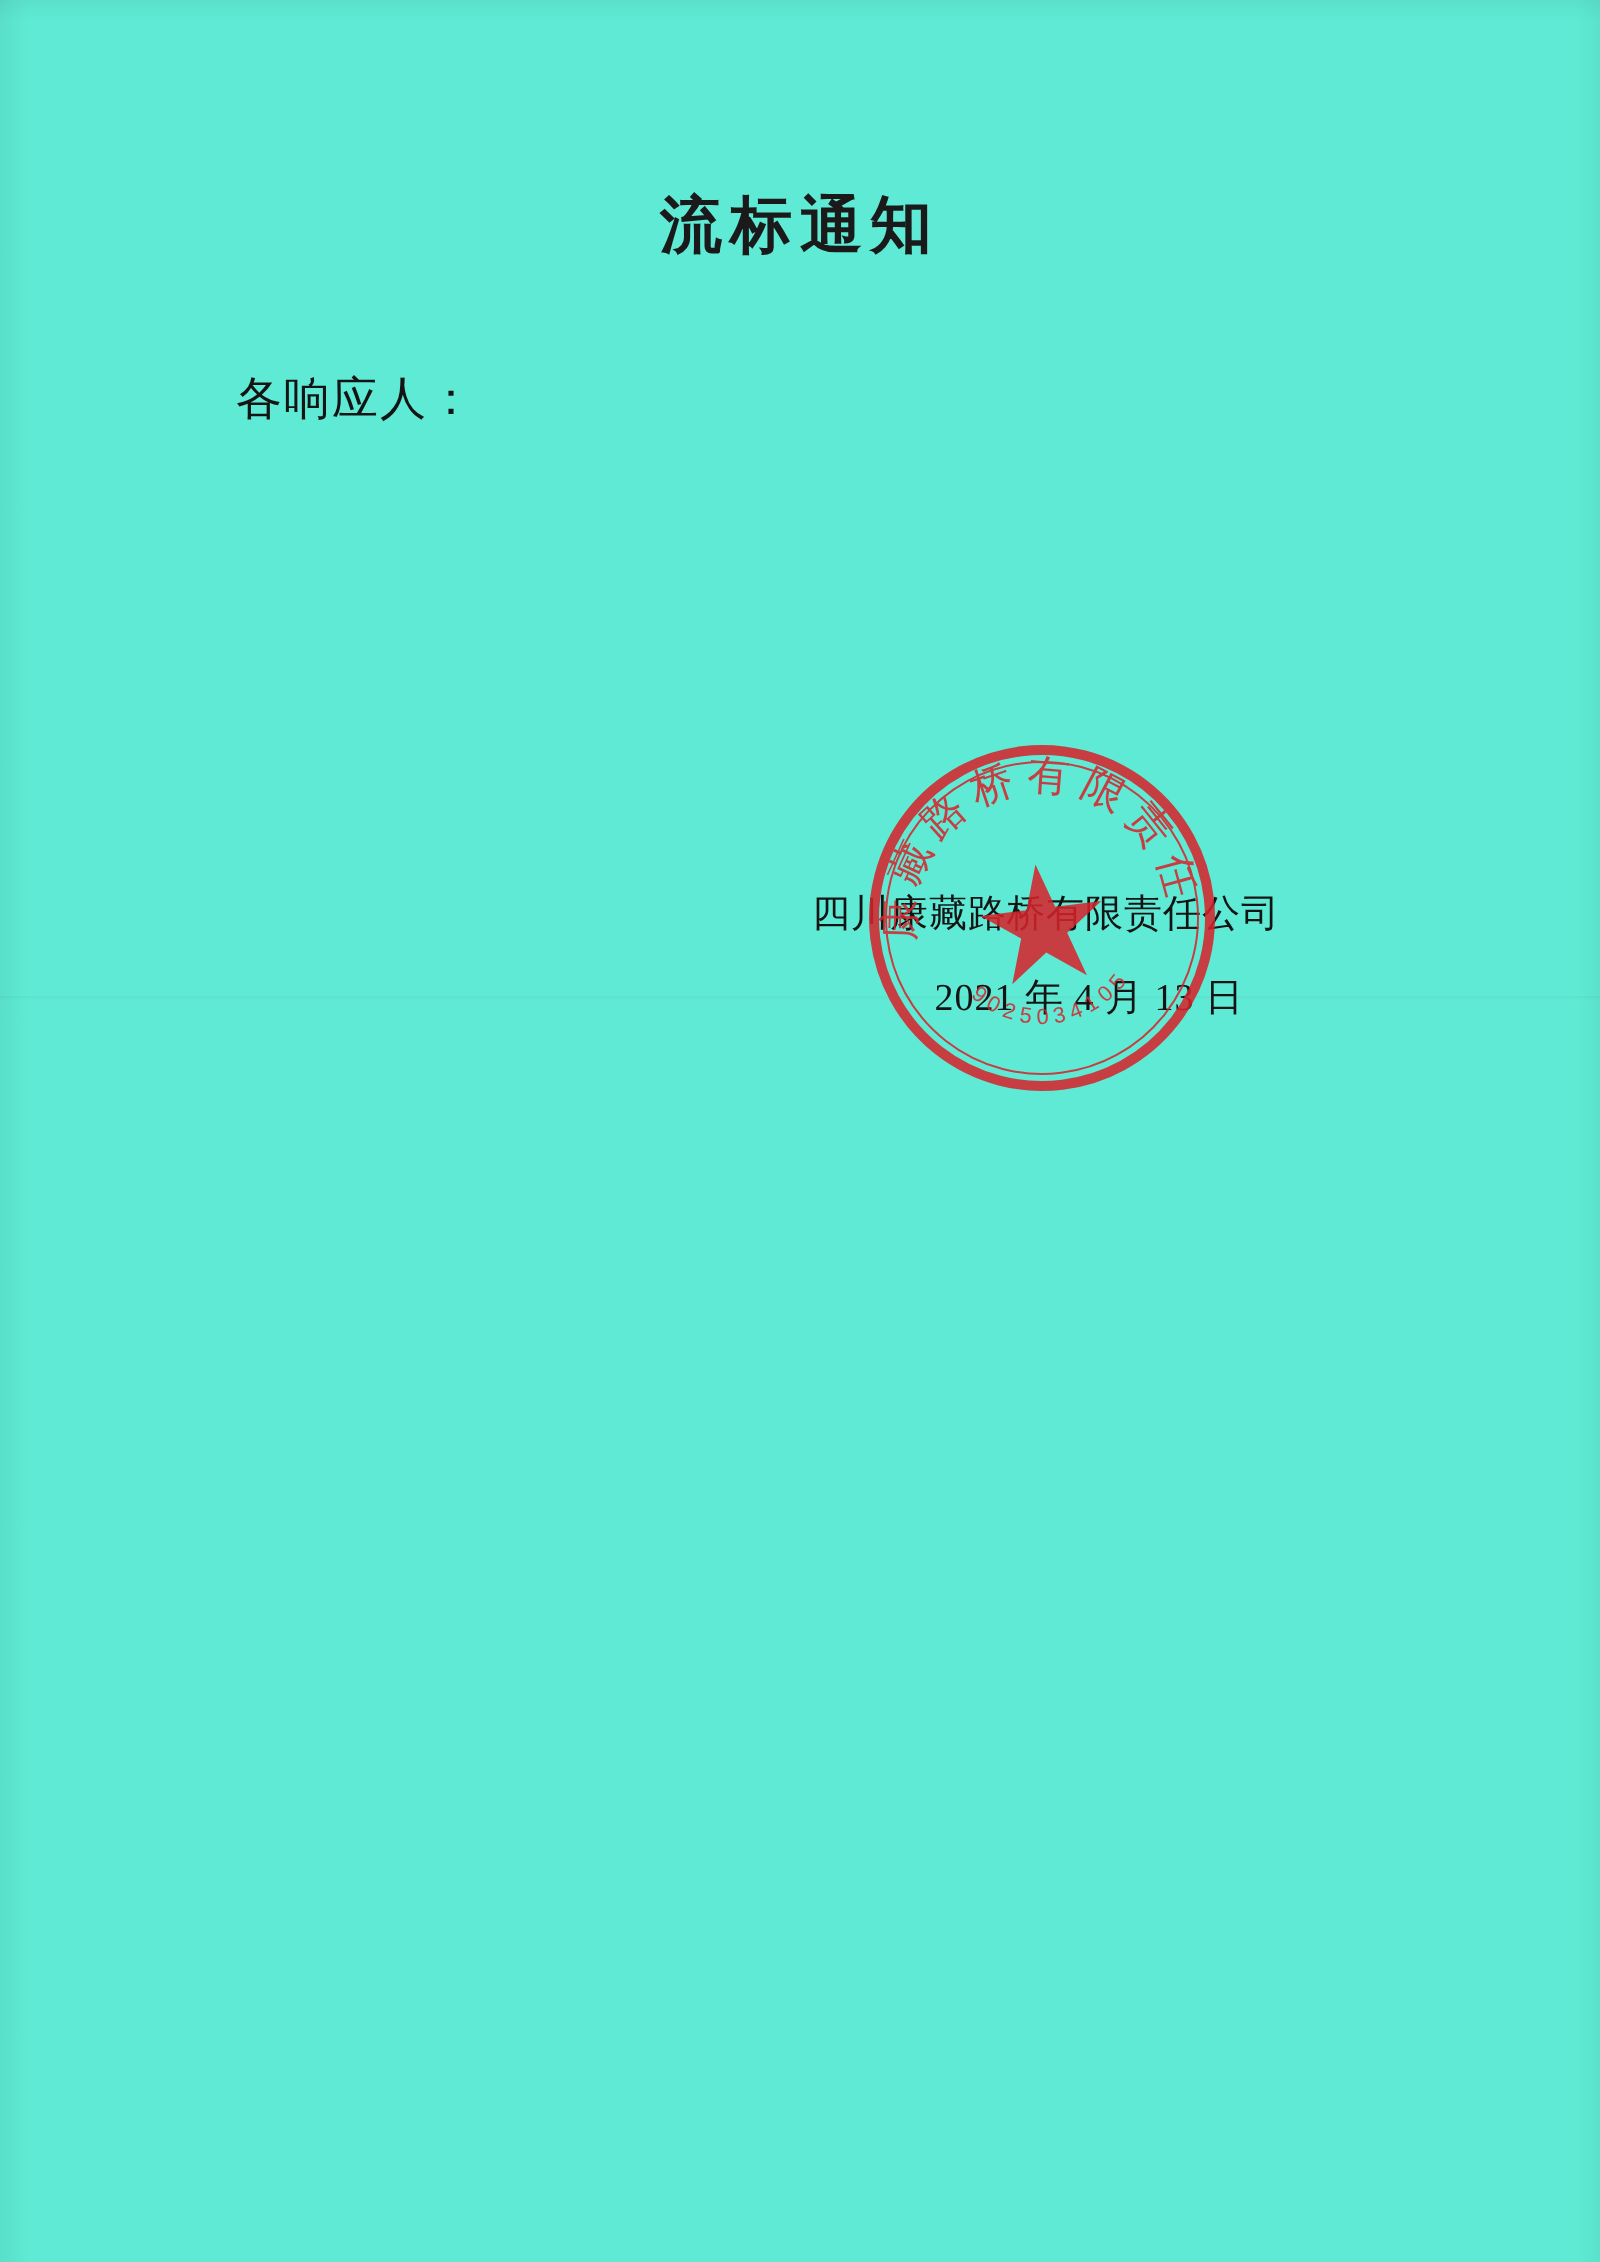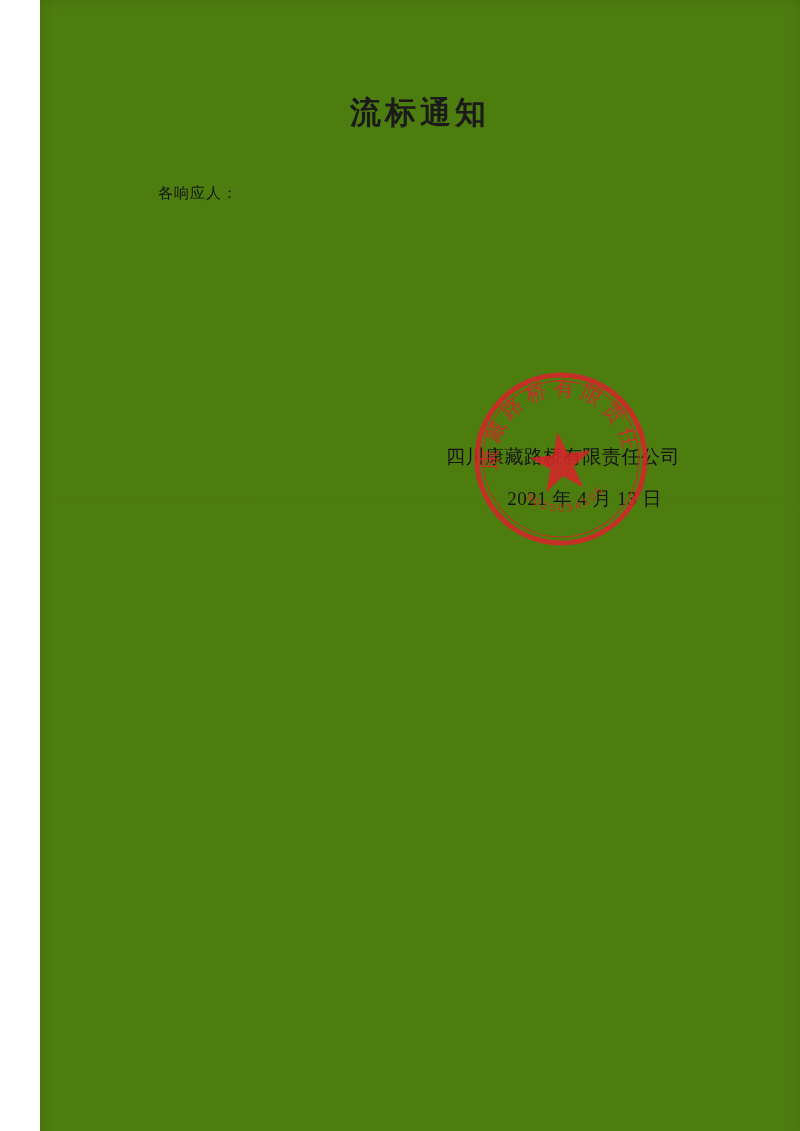--- a/index.html
+++ b/index.html
@@ -11,22 +11,21 @@
     width: 800px;
     height: 1131px;
     position: relative;
     overflow: hidden;
     font-family: "Liberation Serif", "DejaVu Serif", serif;
   }
 
   .page {
     position: absolute;
     inset: 0;
-    background: #4d7c0f;
-    margin-left: 40px;
+    background: #5eead4;
   }
 
   
   .scan-fold {
     position: absolute;
     left: 0;
     right: 0;
     top: 498px;
     height: 2px;
     background: linear-gradient(to bottom, rgba(0,0,0,0.035), rgba(0,0,0,0.00));
@@ -61,21 +60,21 @@
     font-weight: bold;
     letter-spacing: 4px;
     color: #1a1a1a;
     font-family: "Liberation Sans", "DejaVu Sans", sans-serif;
   }
 
   .salutation {
     position: absolute;
     top: 184px;
     left: 118px;
-    font-size: 15px;
+    font-size: 23px;
     color: #141414;
     letter-spacing: 1px;
   }
 
   .body-block {
     position: absolute;
     top: 228px;
     left: 118px;
     width: 574px;
     font-size: 19.5px;

